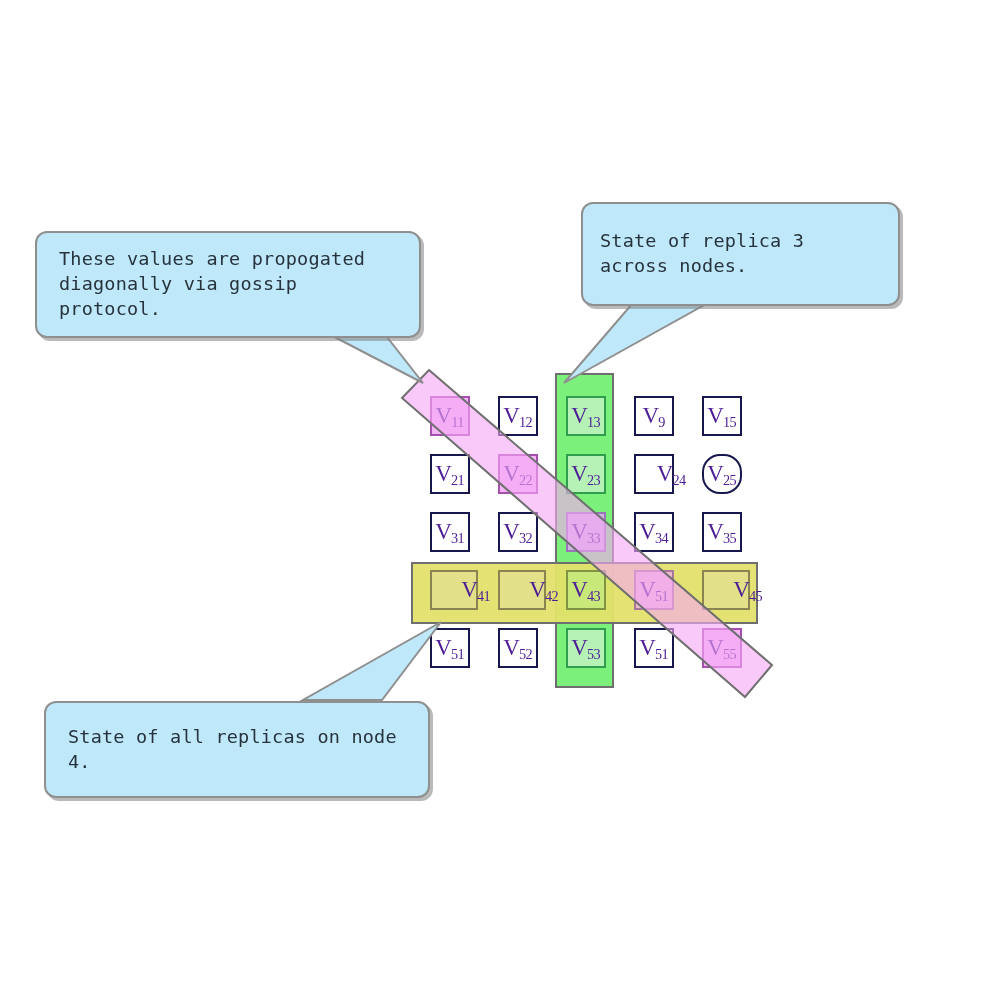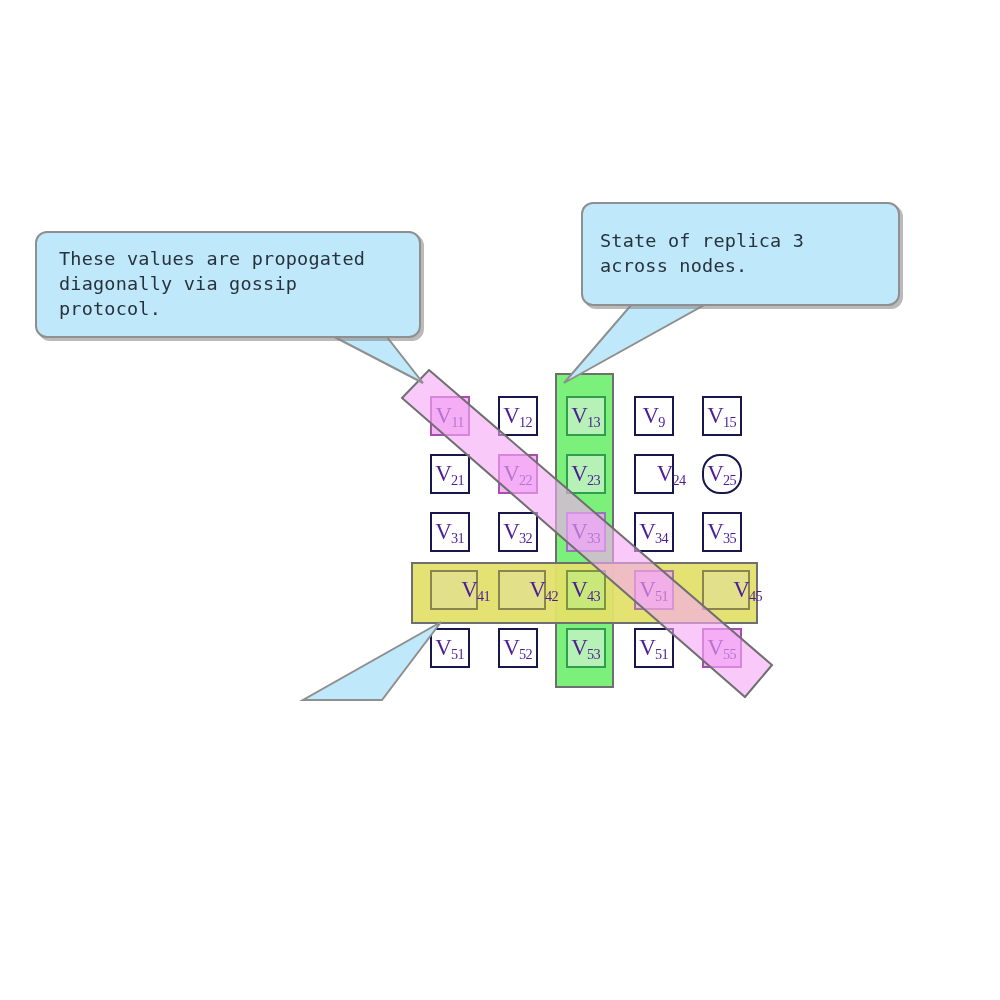--- a/index.html
+++ b/index.html
@@ -201,14 +201,17 @@
 
   <div class="callout" id="callout-gossip">
     <span class="ctext">These values are propogated
 diagonally via gossip protocol.</span>
   </div>
 
   <div class="callout" id="callout-replica3">
     <span class="ctext">State of replica 3 across nodes.</span>
   </div>
 
+  <div class="callout" id="callout-node4">
+    <span class="ctext">State of all replicas on node 4.</span>
+  </div>
 
 </div>
 
 </body></html>

